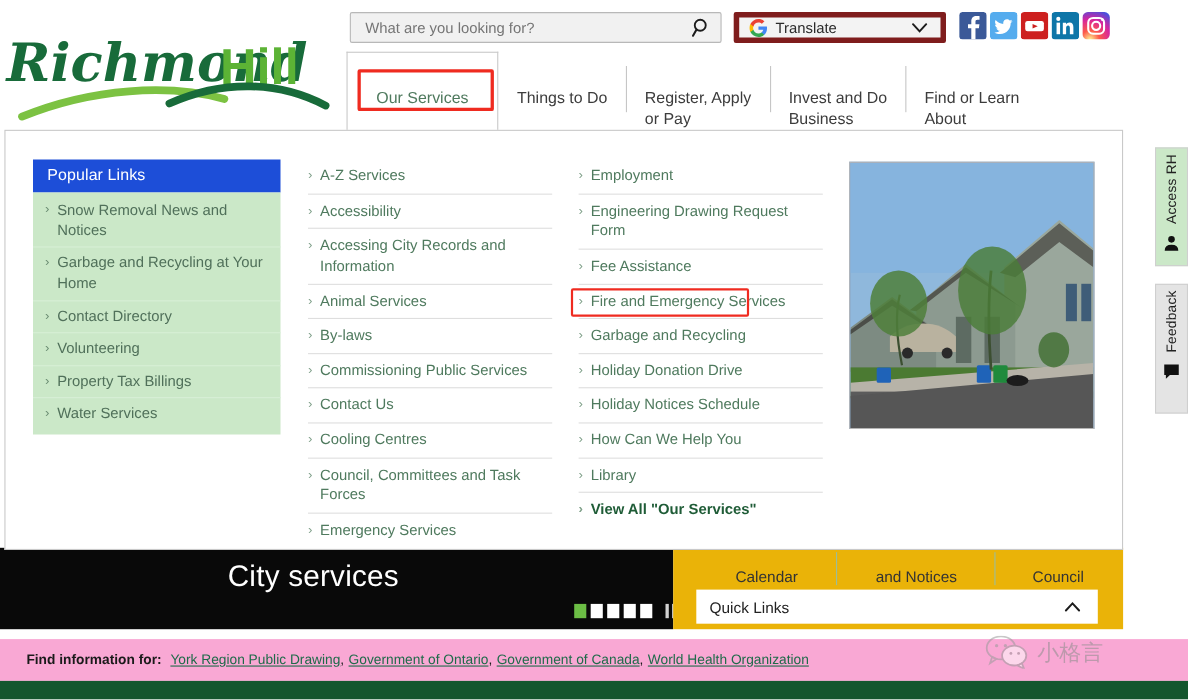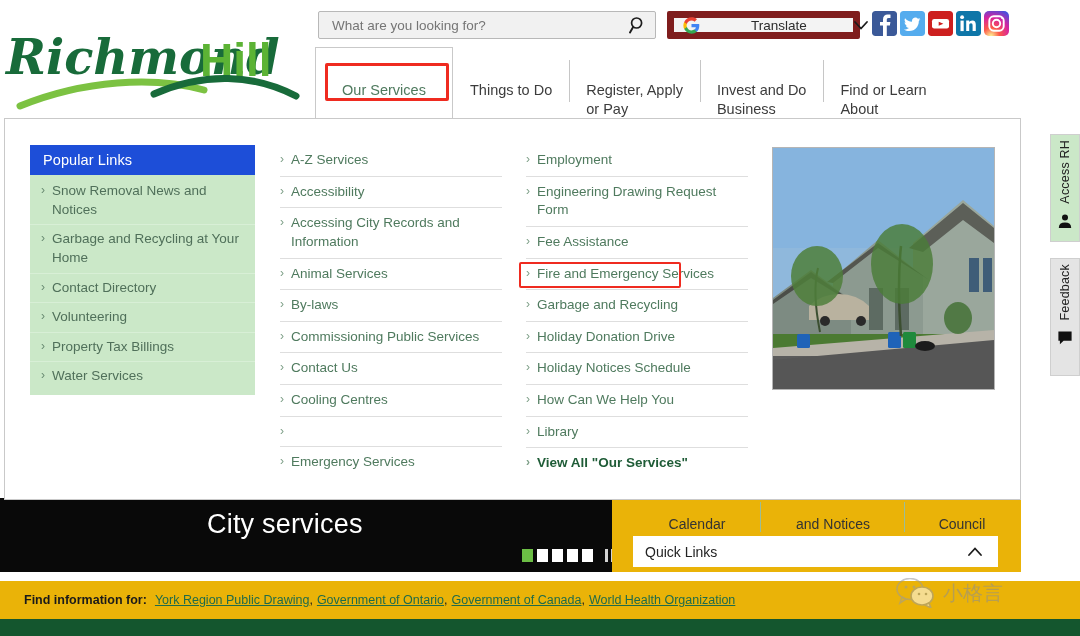--- a/index.html
+++ b/index.html
@@ -27,22 +27,22 @@
     font-family:"Liberation Sans", sans-serif; font-size:13.5px; color:#3a3a3a;
     padding:0 6px 0 13px;
   }
   #search-btn {
     width:34px; height:26px; border:none; background:transparent; cursor:pointer;
     display:flex; align-items:center; justify-content:center;
   }
 
   #translate-box {
     position:absolute; left:667px; top:11px; width:193px; height:28px;
-    background:#f3f3f3; border:7px solid #7f1d1d; border-radius:2px;
-    display:flex; align-items:center; padding:0 9px; cursor:pointer;gap:44px;
+    background:#f3f3f3; border:5px solid #7f1d1d; border-radius:2px;
+    display:flex; align-items:center; padding:0 9px; cursor:pointer;
   }
   #g-icon { width:17px; height:17px; flex:none; margin-right:7px; }
   #translate-label { font-size:13.5px; color:#2b2b2b; flex:1; }
   #translate-caret { width:20px; height:20px; flex:none; }
 
   #social { position:absolute; left:872px; top:11px; display:flex; gap:3px; }
   .social-ico { width:25px; height:25px; border-radius:3px; display:block; cursor:pointer; }
 
   
   #nav { position:absolute; left:315px; top:47px; height:71px; display:flex; align-items:flex-start; }
@@ -134,21 +134,21 @@
     line-height:1.25; white-space:pre-line; cursor:pointer;
   }
   .gtab-sep { position:absolute; top:4px; width:1px; height:30px; background:#9bbd98; }
   #quicklinks {
     position:absolute; left:633px; top:536px; width:365px; height:31px;
     background:#fff; display:flex; align-items:center; padding:0 12px; cursor:pointer;
   }
   #quicklinks-label { flex:1; font-size:14px; color:#222; }
 
   #footer-info {
-    position:absolute; left:0; top:581px; width:1080px; height:38px; background:#eab308;
+    position:absolute; left:0; top:581px; width:1080px; height:38px; background:#f9a8d4;
     display:flex; align-items:center; padding-left:24px;
   }
   #fi-label { font-size:12.5px; font-weight:bold; color:#1a1a1a; margin-right:8px; }
   .fi-link { font-size:12.5px; color:#1f6b4a; text-decoration:underline; cursor:pointer; }
   .fi-comma { font-size:12.5px; color:#1a1a1a; margin-right:4px; }
 
   #bottombar { position:absolute; left:0; top:619px; width:1080px; height:17px; background:#14562e; }
 
   #watermark { position:absolute; left:895px; top:578px; display:flex; align-items:center;
     opacity:.55; pointer-events:none; }
@@ -312,20 +312,21 @@
       <div class="svc-item">
           <span class="svc-chev">›</span>
           <span>Contact Us</span>
         </div>
       <div class="svc-item">
           <span class="svc-chev">›</span>
           <span>Cooling Centres</span>
         </div>
       <div class="svc-item">
           <span class="svc-chev">›</span>
+          <span>Council, Committees and Task Forces</span>
         </div>
       <div class="svc-item">
           <span class="svc-chev">›</span>
           <span>Emergency Services</span>
         </div>
     </div>
 
     <div class="svc-col" id="svc-col-2">
       <div class="svc-item">
           <span class="svc-chev">›</span>

